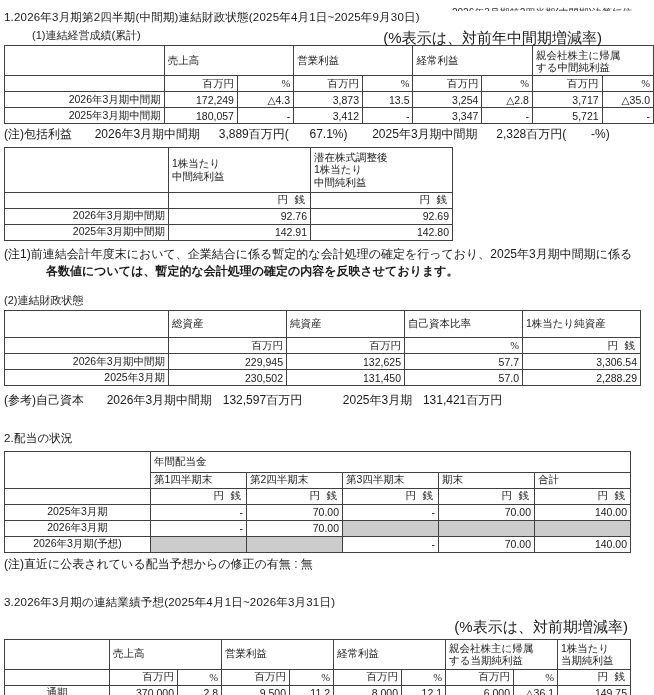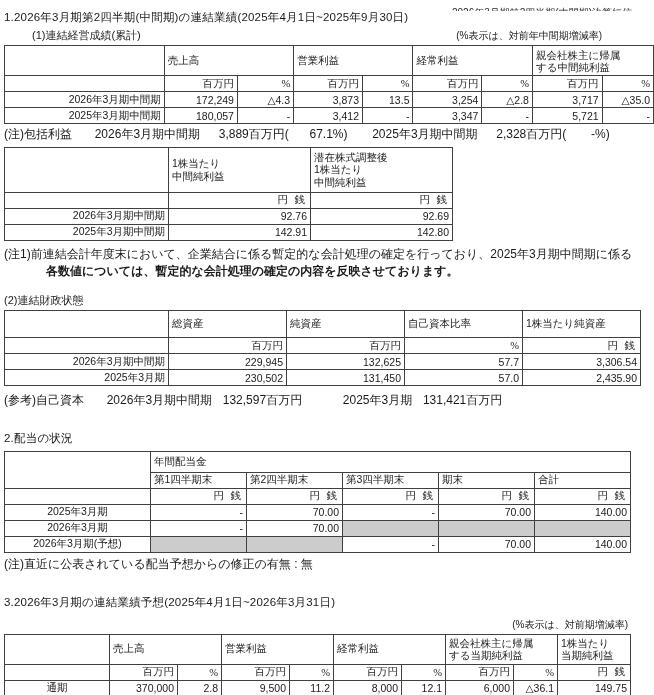--- a/index.html
+++ b/index.html
@@ -31,21 +31,21 @@
   .sec-head {
     font-size: 11.5px;
     letter-spacing: 0.2px;
     margin: 0 0 5px 4px;
   }
   .sub-head {
     font-size: 11px;
     margin: 0 0 2px 4px;
   }
   .right-note {
-    font-size: 10px;
+    font-size: 15px;
     text-align: right;
     margin: 0 26px 1px 0;
   }
   .note {
     font-size: 12px;
     margin: 2px 0 0 4px;
     line-height: 1.45;
   }
   .note-ind {
     margin-left: 46px;
@@ -90,21 +90,21 @@
   .spacer-md { height: 14px; }
   .spacer-lg { height: 22px; }
 </style>
 </head>
 <body>
 
 <div class="page">
 
   <div class="topcut">2026年3月期第2四半期(中間期)決算短信</div>
 
-  <div class="sec-head line" style="margin-top:10px;">1.2026年3月期第2四半期(中間期)の連結業績(2025年4月1日~2025年9月30日)</div>
+  <div class="sec-head line" style="margin-top:10px;">1.2026年3月期第2四半期(中間期)連結財政状態(2025年4月1日~2025年9月30日)</div>
 
   <div style="position:relative;padding-left:28px;">
     <div class="sub-head line" style="display:inline-block;">(1)連結経営成績(累計)</div>
     <div class="right-note" style="position:absolute; right:26px; top:0;">(%表示は、対前年中間期増減率)</div>
   </div>
 
   <table class="fin">
     <colgroup>
       <col style="width:164px">
         <col style="width:75px">
@@ -240,21 +240,21 @@
         <td class="rt">229,945</td>
         <td class="rt">132,625</td>
         <td class="rt">57.7</td>
         <td class="rt">3,306.54</td>
       </tr>
       <tr>
         <td class="rowlabel">2025年3月期</td>
         <td class="rt">230,502</td>
         <td class="rt">131,450</td>
         <td class="rt">57.0</td>
-        <td class="rt">2,435.90</td>
+        <td class="rt">2,288.29</td>
       </tr>
     </tbody>
   </table>
 
   <div class="note line" style="margin-top:6px;">
     <span>(参考)自己資本</span>
     <span style="display:inline-block;width:16px;"></span>
     <span>2026年3月期中間期</span>
     <span style="display:inline-block;width:4px;"></span>
     <span>132,597百万円</span>

